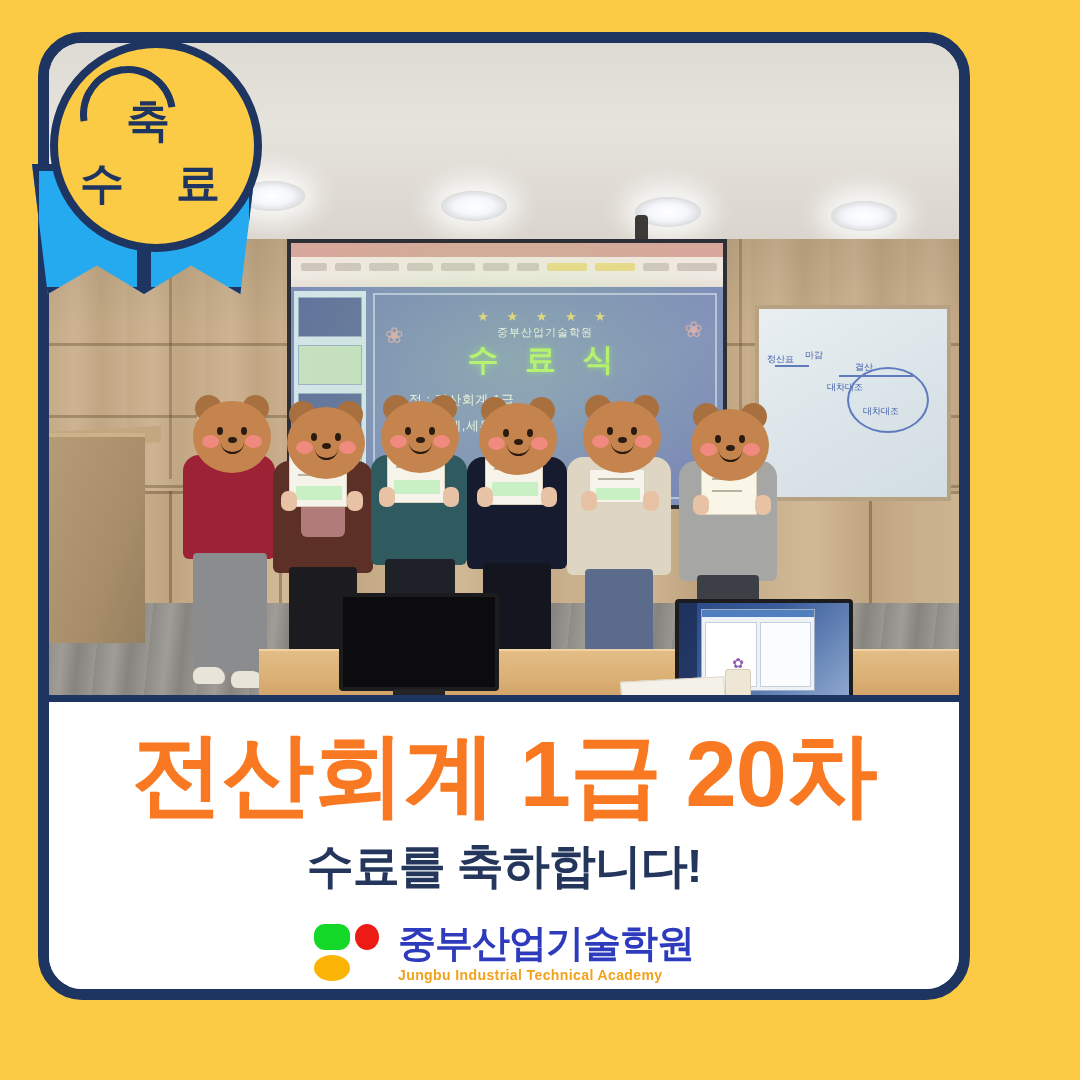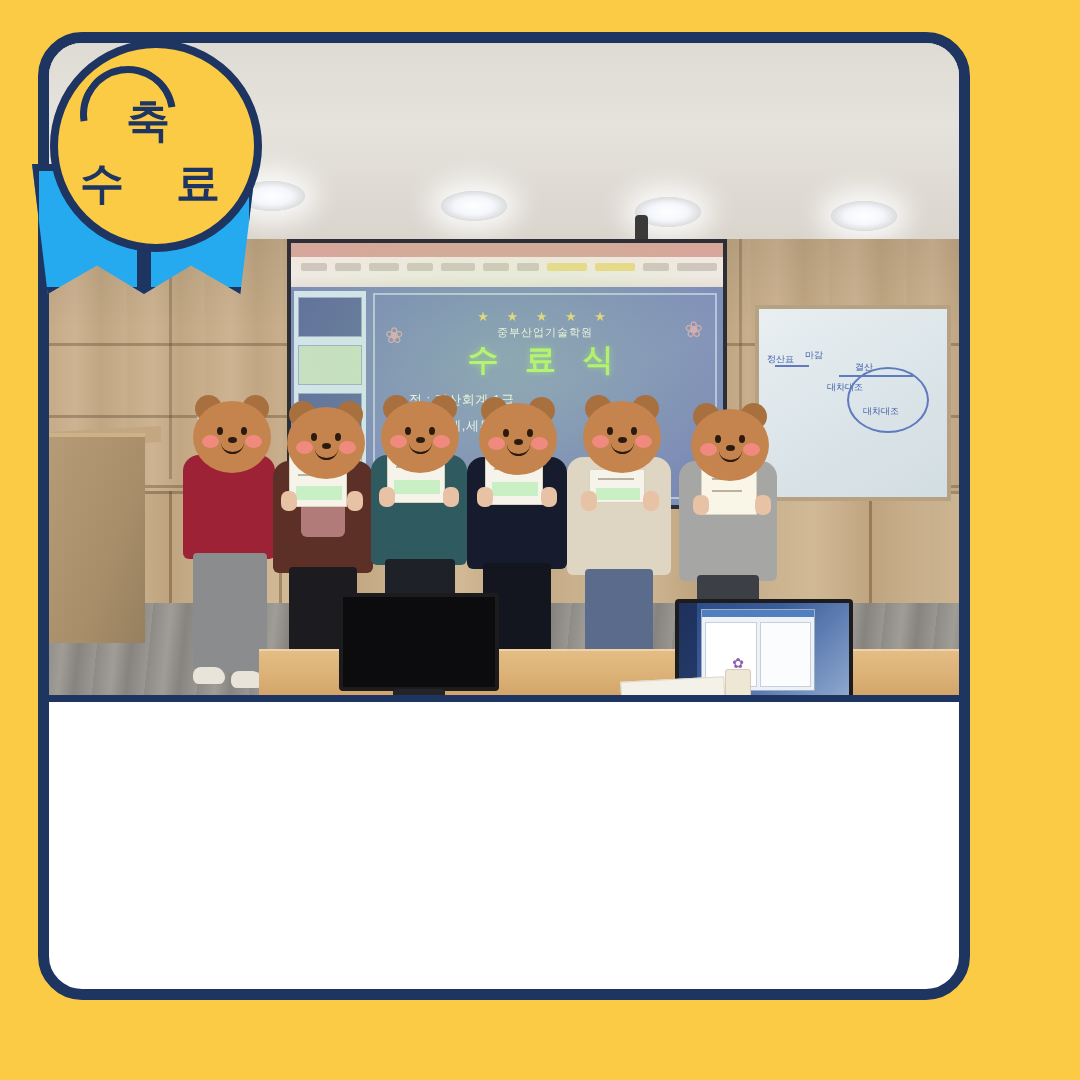--- a/index.html
+++ b/index.html
@@ -569,20 +569,39 @@
     </div>
 
     <div class="papers"></div>
     <div class="cup"></div>
     <div class="flowers">✿</div>
 
   </div>
 
   <div id="photo-divider"></div>
 
+  <div id="text-block">
+
+    <div id="main-title">전산회계 1급 20차</div>
+    <div id="sub-title">수료를 축하합니다!</div>
+
+    <div id="logo-row">
+      <div id="logo-mark">
+        <div class="lg-green"></div>
+        <div class="lg-red"></div>
+        <div class="lg-orange"></div>
+        <div class="lg-purple"></div>
+      </div>
+      <div id="logo-text">
+        <div id="logo-ko">중부산업기술학원</div>
+        <div id="logo-en">Jungbu Industrial Technical Academy</div>
+      </div>
+    </div>
+
+  </div>
 
 </div>
 
 <div id="badge">
   <div class="badge-tail" style="left:14px; top:150px; width:112px; height:130px;
               clip-path:polygon(0% 0%, 100% 0%, 100% 100%, 58% 78%, 14% 100%);"></div>
   <div class="badge-tail" style="left:126px; top:150px; width:112px; height:130px;
               clip-path:polygon(0% 0%, 100% 0%, 86% 100%, 42% 78%, 0% 100%);"></div>
   <div id="badge-circle"></div>
   <div id="badge-arc"></div>

